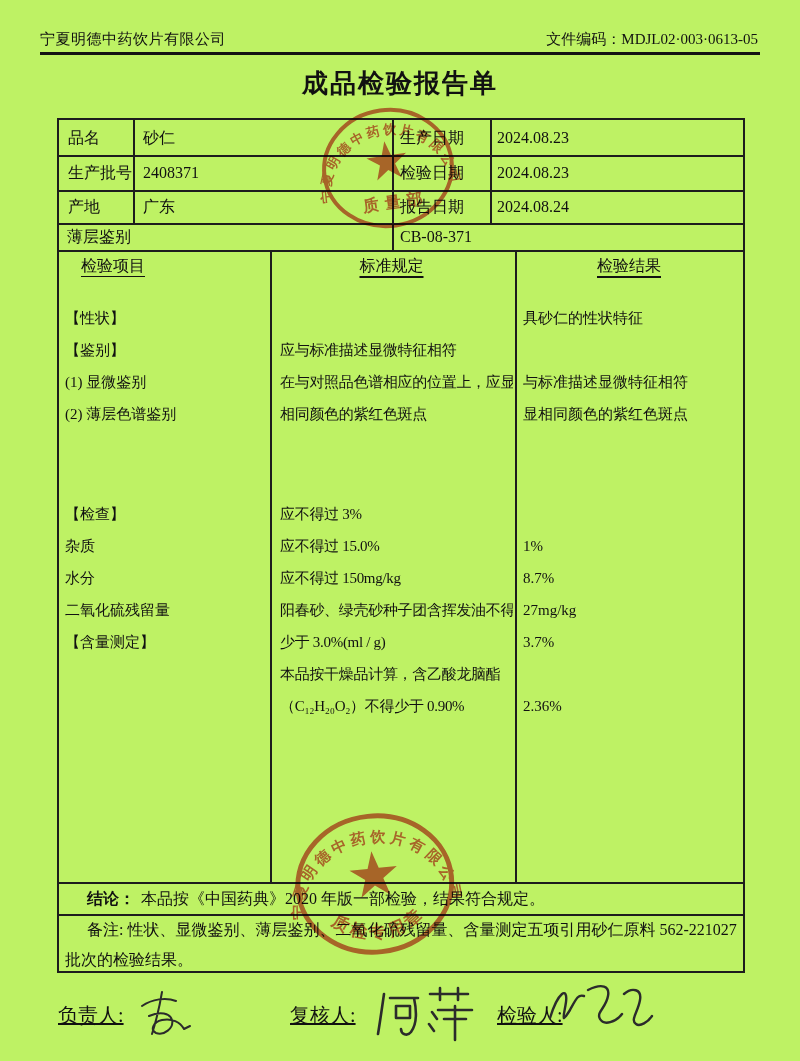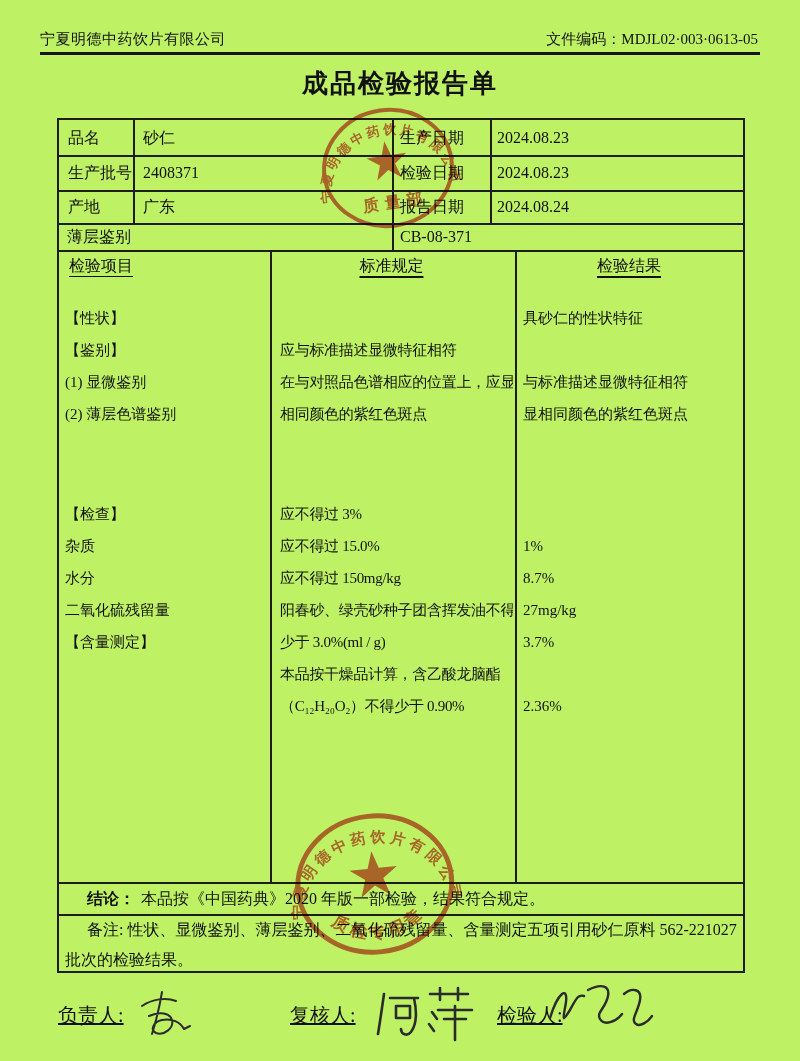--- a/index.html
+++ b/index.html
@@ -31,21 +31,21 @@
   .cl2{left:341px;width:92px;}
   .cv2{left:438px;width:248px;}
   .clw{left:8px;width:320px;}
   
   .bcol{position:absolute;top:130px;height:632px;overflow:hidden;}
   .c1{left:0;width:209px;}
   .c2{left:211px;width:243px;}
   .c3{left:456px;width:228px;}
   .bhead{height:32px;line-height:32px;font-size:16px;margin-bottom:20px;
          text-decoration:underline;text-underline-offset:5px;text-decoration-thickness:1.5px;}
-  .c1 .bhead{padding-left:10px;text-decoration:underline;}
+  .c1 .bhead{padding-left:22px;text-decoration:underline;}
   .c2 .bhead,.c3 .bhead{text-align:center;}
   .bline{height:32px;line-height:32px;font-size:15px;white-space:nowrap;}
   .c1 .bline{padding-left:6px;}
   .c2 .bline{padding-left:10px;letter-spacing:-.3px;}
   .c3 .bline{padding-left:8px;}
   .gap-top{margin-top:36px;}
   
   .concl{position:absolute;left:0;top:762px;width:100%;height:32px;line-height:34px;
          font-size:16px;padding-left:28px;box-sizing:border-box;white-space:nowrap;}
   .concl .pfx{font-weight:bold;margin-right:6px;}

